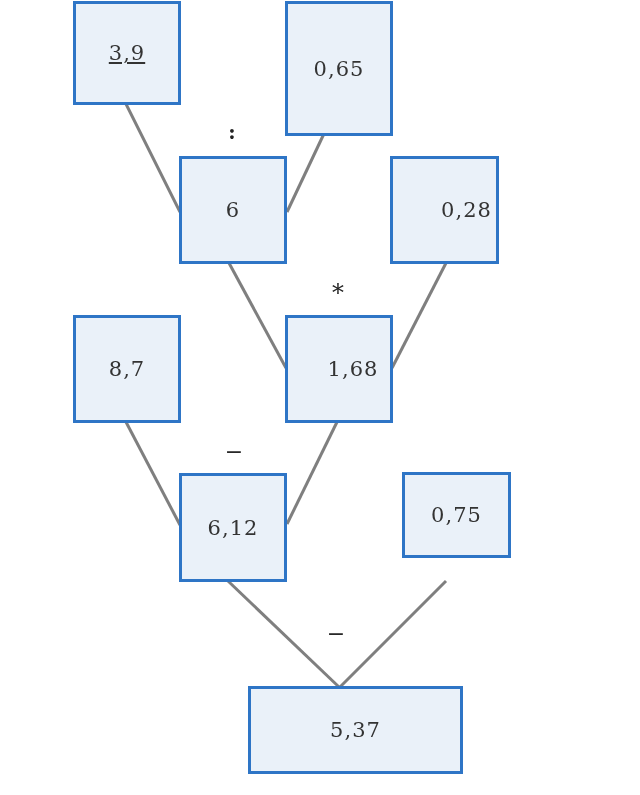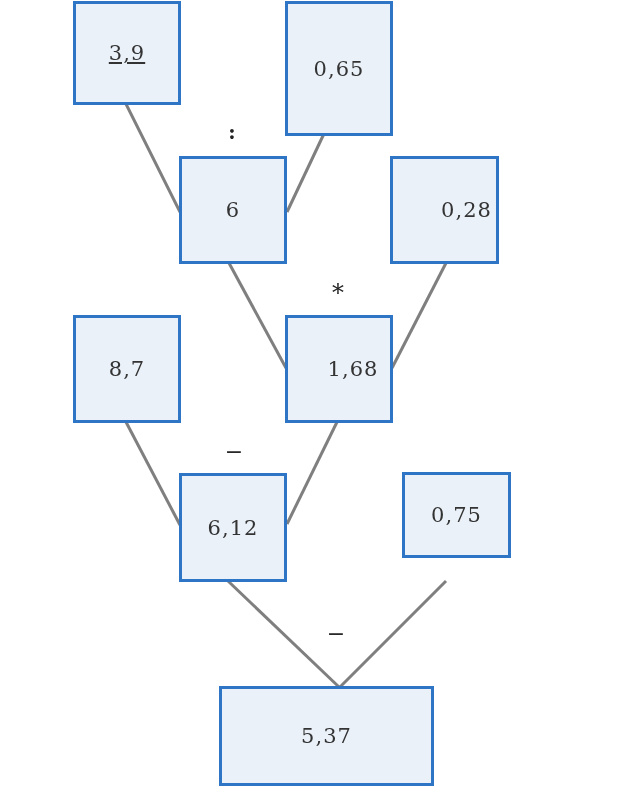--- a/index.html
+++ b/index.html
@@ -48,21 +48,21 @@
   }
   
   .n0 { left: 73px;  top: 1px;   width: 108px; height: 104px; text-decoration: underline; }
   .n1 { left: 285px; top: 1px;   width: 108px; height: 135px; }
   .n2 { left: 179px; top: 156px; width: 108px; height: 108px; }
   .n3 { left: 390px; top: 156px; width: 109px; height: 108px; padding-left: 44px; }
   .n4 { left: 73px;  top: 315px; width: 108px; height: 108px; }
   .n5 { left: 285px; top: 315px; width: 108px; height: 108px; padding-left: 28px; }
   .n6 { left: 179px; top: 473px; width: 108px; height: 109px; text-align: right; }
   .n7 { left: 390px; top: 472px; width: 109px; height: 86px; margin-left: 12px; }
-  .n8 { left: 219px; top: 686px; width: 215px; height: 100px; }
+  .n8 { left: 248px; top: 686px; width: 215px; height: 88px; }
   
   .op0 { left: 232px; top: 132px; font-weight: bold; font-size: 20px; }
   .op1 { left: 338px; top: 288px; font-size: 24px; }
   .op2 { left: 234px; top: 452px; }
   .op3 { left: 336px; top: 634px; }
 </style>
 </head>
 <body>
 
 <div class="canvas">

